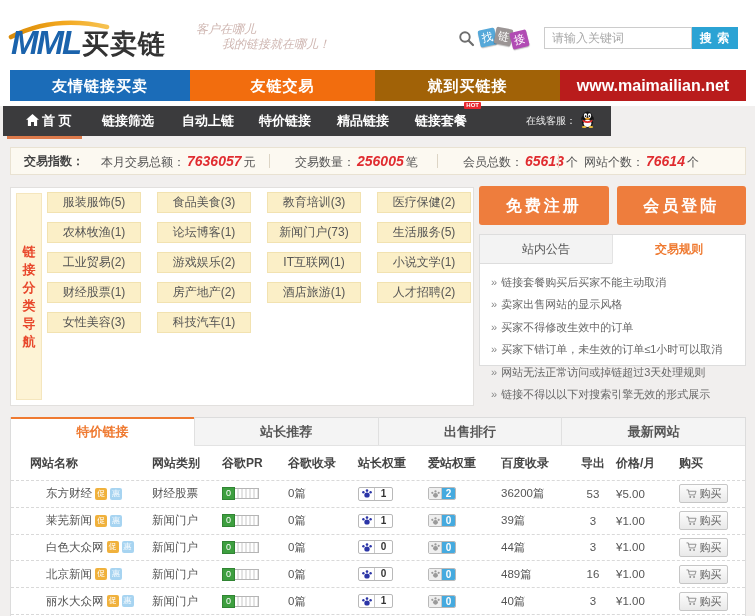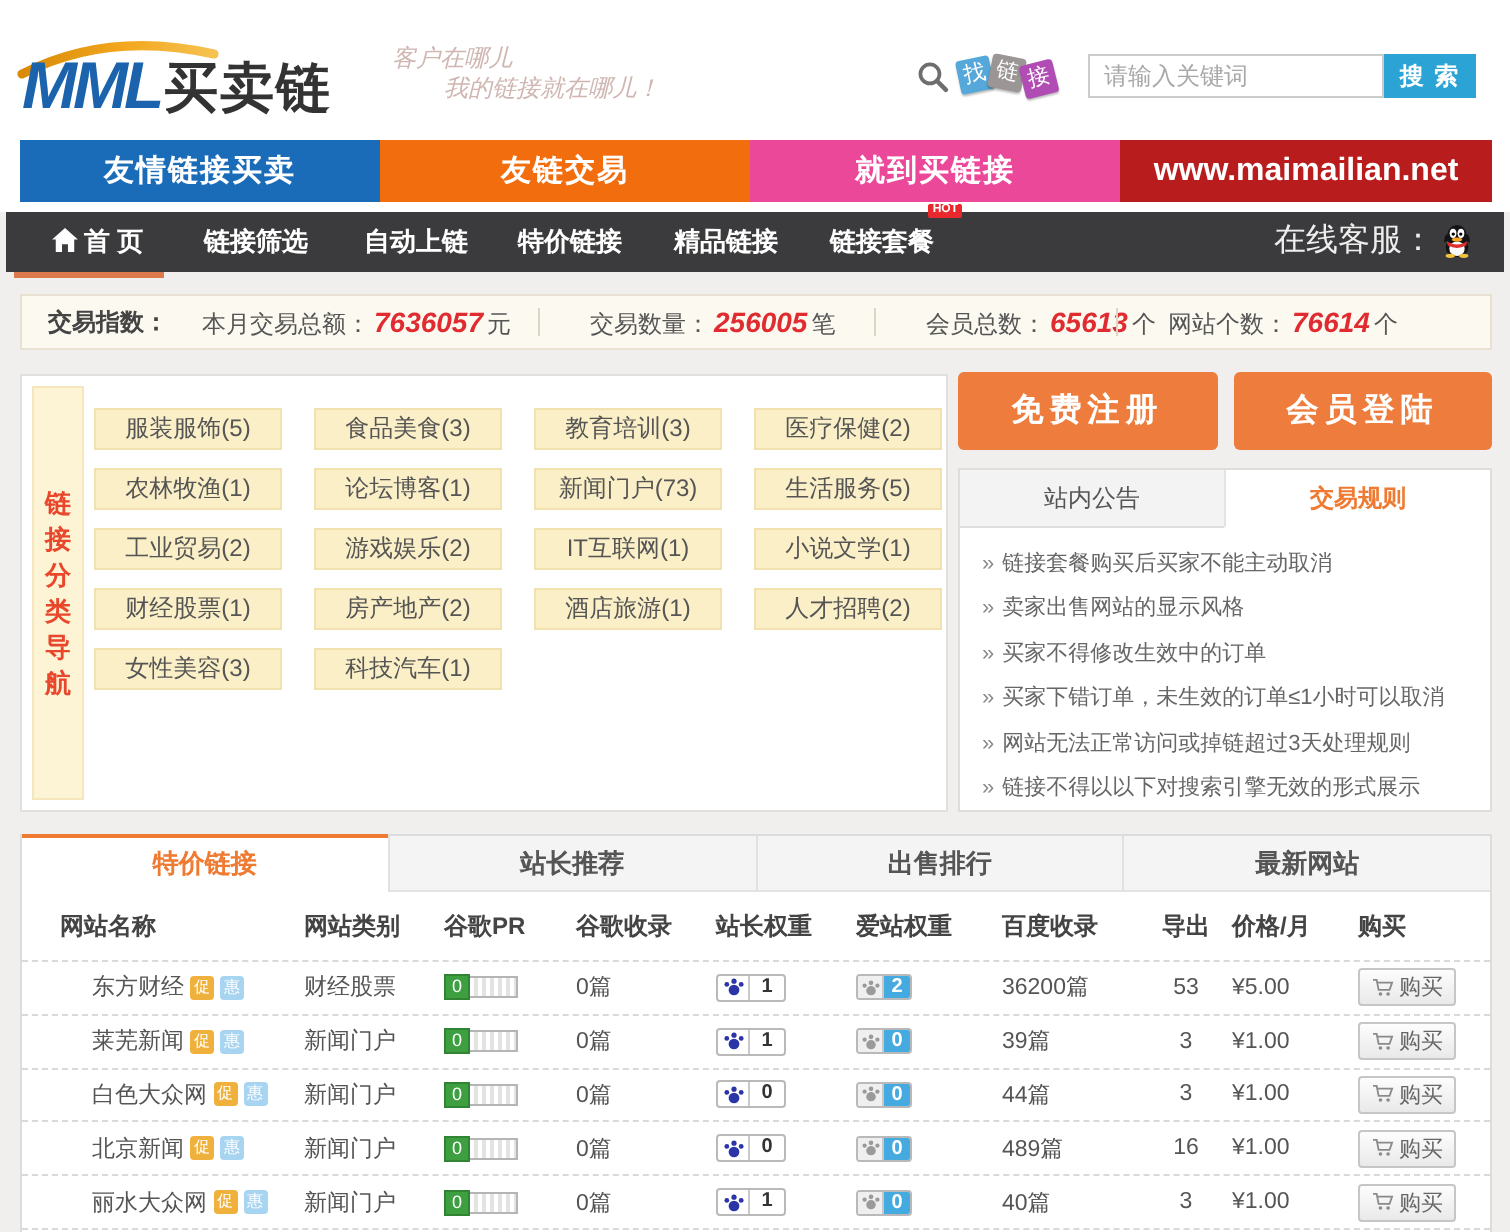--- a/index.html
+++ b/index.html
@@ -28,58 +28,58 @@
 
   
   .banner { position:absolute; left:10px; top:70px; width:736px; height:31px; display:flex; }
   .banner .seg { color:#fff; font-size:15px; font-weight:bold; text-align:center; line-height:31px; cursor:pointer; letter-spacing:1px; }
   .banner .seg.i0 { width:180px; }
   .banner .seg.i1 { width:185px; }
   .banner .seg.i2 { width:185px; }
   .banner .seg.i3 { width:186px; font-size:16px; letter-spacing:0; }
 
   
-  .nav { position:absolute; left:3px; top:106px; width:749px; height:30px; background:#3b3b3d; }
+  .nav { position:absolute; left:3px; top:106px; width:608px; height:30px; background:#3b3b3d; }
   .nav .item { position:absolute; top:0; height:30px; line-height:30px; color:#fff; font-size:13px; font-weight:bold; cursor:pointer; padding:0 6px; }
   .nav .item.i0 { left:4px; padding-left:19px; padding-right:10px; }
   .nav .item.i1 { left:93px; }
   .nav .item.i2 { left:173px; }
   .nav .item.i3 { left:250px; }
   .nav .item.i4 { left:328px; }
   .nav .item.i5 { left:406px; }
   .nav .item.on::after { content:""; position:absolute; left:0; right:0; bottom:-3px; height:3px; background:#dd7a4b; }
   .nav .home-ico { display:inline-block; vertical-align:-1px; margin-right:3px; }
   .hotbadge { position:absolute; right:-8px; top:-4px; background:#e8282d; color:#fff; font-size:6px; font-weight:bold; line-height:7px; padding:0 2px; border-radius:1px; letter-spacing:0; }
-  .nav .service { position:absolute; right:16px; top:0; height:30px; line-height:30px; color:#eee; font-size:16px; }
+  .nav .service { position:absolute; right:16px; top:0; height:30px; line-height:30px; color:#eee; font-size:10px; }
   .nav .service .qq { display:inline-block; vertical-align:-4px; margin-left:4px; cursor:pointer; }
 
   
   .stats { position:absolute; left:10px; top:147px; width:736px; height:28px; background:#fcf9f1; border:1px solid #e9e2d2; font-size:12px; color:#555; }
   .stats .st-title { position:absolute; left:13px; top:0; line-height:26px; font-weight:bold; color:#444; }
   .stats .st-item { position:absolute; top:0; line-height:26px; }
   .stats .st-item .num { color:#e02c30; font-style:italic; font-weight:bold; font-size:14px; padding:0 2px; }
   .stats .st-item.i0 { left:90px; }
   .stats .st-item.i1 { left:284px; }
   .stats .st-item.i2 { left:452px; }
   .stats .st-item.i3 { left:573px; }
   .stats .st-item.i1::before, .stats .st-item.i2::before, .stats .st-item.i3::before {
     content:""; position:absolute; left:-26px; top:6px; height:14px; border-left:1px solid #ddd5c5; }
 
   
   .catpanel { position:absolute; left:10px; top:187px; width:464px; height:219px; background:#fff; border:1px solid #e2e0de; }
   .catstrip { position:absolute; left:5px; top:5px; bottom:5px; width:26px; background:#fdf3d5; border:1px solid #f5e6bd; display:flex; align-items:center; justify-content:center; }
   .catstrip span { display:flex; flex-direction:column; align-items:center; color:#e8472b; font-weight:bold; font-size:13px; line-height:18px; }
-  .catgrid { position:absolute; left:36px; top:16px; display:grid; grid-template-columns:repeat(4, 94px); grid-auto-rows:21px; column-gap:16px; row-gap:9px; }
+  .catgrid { position:absolute; left:36px; top:4px; display:grid; grid-template-columns:repeat(4, 94px); grid-auto-rows:21px; column-gap:16px; row-gap:9px; }
   .catbtn { background:#fbefc7; border:1px solid #f2e2b0; color:#555; font-size:12px; text-align:center; line-height:19px; cursor:pointer; }
 
   
   .regbtns { position:absolute; left:479px; top:186px; width:267px; height:39px; display:flex; gap:8px; }
   .regbtn { flex:1; background:#ee7d3d; border-radius:3px; color:#fff; font-size:16px; font-weight:bold; text-align:center; line-height:39px; letter-spacing:3px; border:0; cursor:pointer; font-family:"Liberation Sans", sans-serif; }
 
-  .notice { position:absolute; left:479px; top:234px; width:267px; height:172px; background:#fff; border:1px solid #ddd; }
+  .notice { position:absolute; left:479px; top:234px; width:267px; height:132px; background:#fff; border:1px solid #ddd; }
   .ntabs { display:flex; height:29px; }
   .ntab { flex:1; text-align:center; line-height:28px; font-size:12px; color:#555; background:#f3f3f3; border-bottom:1px solid #ddd; cursor:pointer; }
   .ntab + .ntab { border-left:1px solid #e3e3e3; }
   .ntab.on { background:#fff; border-bottom:1px solid #fff; color:#ef7a31; font-weight:bold; }
   .rules { padding:7px 12px 0 11px; }
   .rules li { list-style:none; font-size:11px; color:#666; line-height:22.4px; white-space:nowrap; cursor:pointer; }
   .rules li .bullet { color:#888; margin-right:4px; font-size:11px; }
 
   
   .listing { position:absolute; left:10px; top:417px; width:736px; height:230px; background:#fff; border:1px solid #dcdcdc; border-top:0; }
@@ -150,21 +150,21 @@
       <span class="sq i0" style="background: rgb(85, 168, 217);">找</span><span class="sq i1" style="background: rgb(155, 149, 149);">链</span><span class="sq i2" style="background: rgb(177, 76, 180);">接</span></span>
       <input class="search-input" type="text" placeholder="请输入关键词" style="">
       <button class="search-btn">搜 索</button>
     </div>
   </header>
 
   <div class="banner">
 
   <div class="seg i0" style="background: rgb(27, 108, 184);">友情链接买卖</div>
       <div class="seg i1" style="background: rgb(242, 109, 14);">友链交易</div>
-      <div class="seg i2" style="background: #ec4899;">就到买链接</div>
+      <div class="seg i2" style="background: #a16207;">就到买链接</div>
       <div class="seg i3" style="background: #b91c1c;">www.maimailian.net</div>
     </div>
 
   <nav class="nav">
     <span>
       
     
         <span class="item i0 on">
           <svg class="home-ico" width="13" height="12" viewBox="0 0 14 13">
             <path d="M7 0 L14 6.2 H12 V13 H8.6 V8.8 H5.4 V13 H2 V6.2 H0 Z" fill="#fff"></path>

